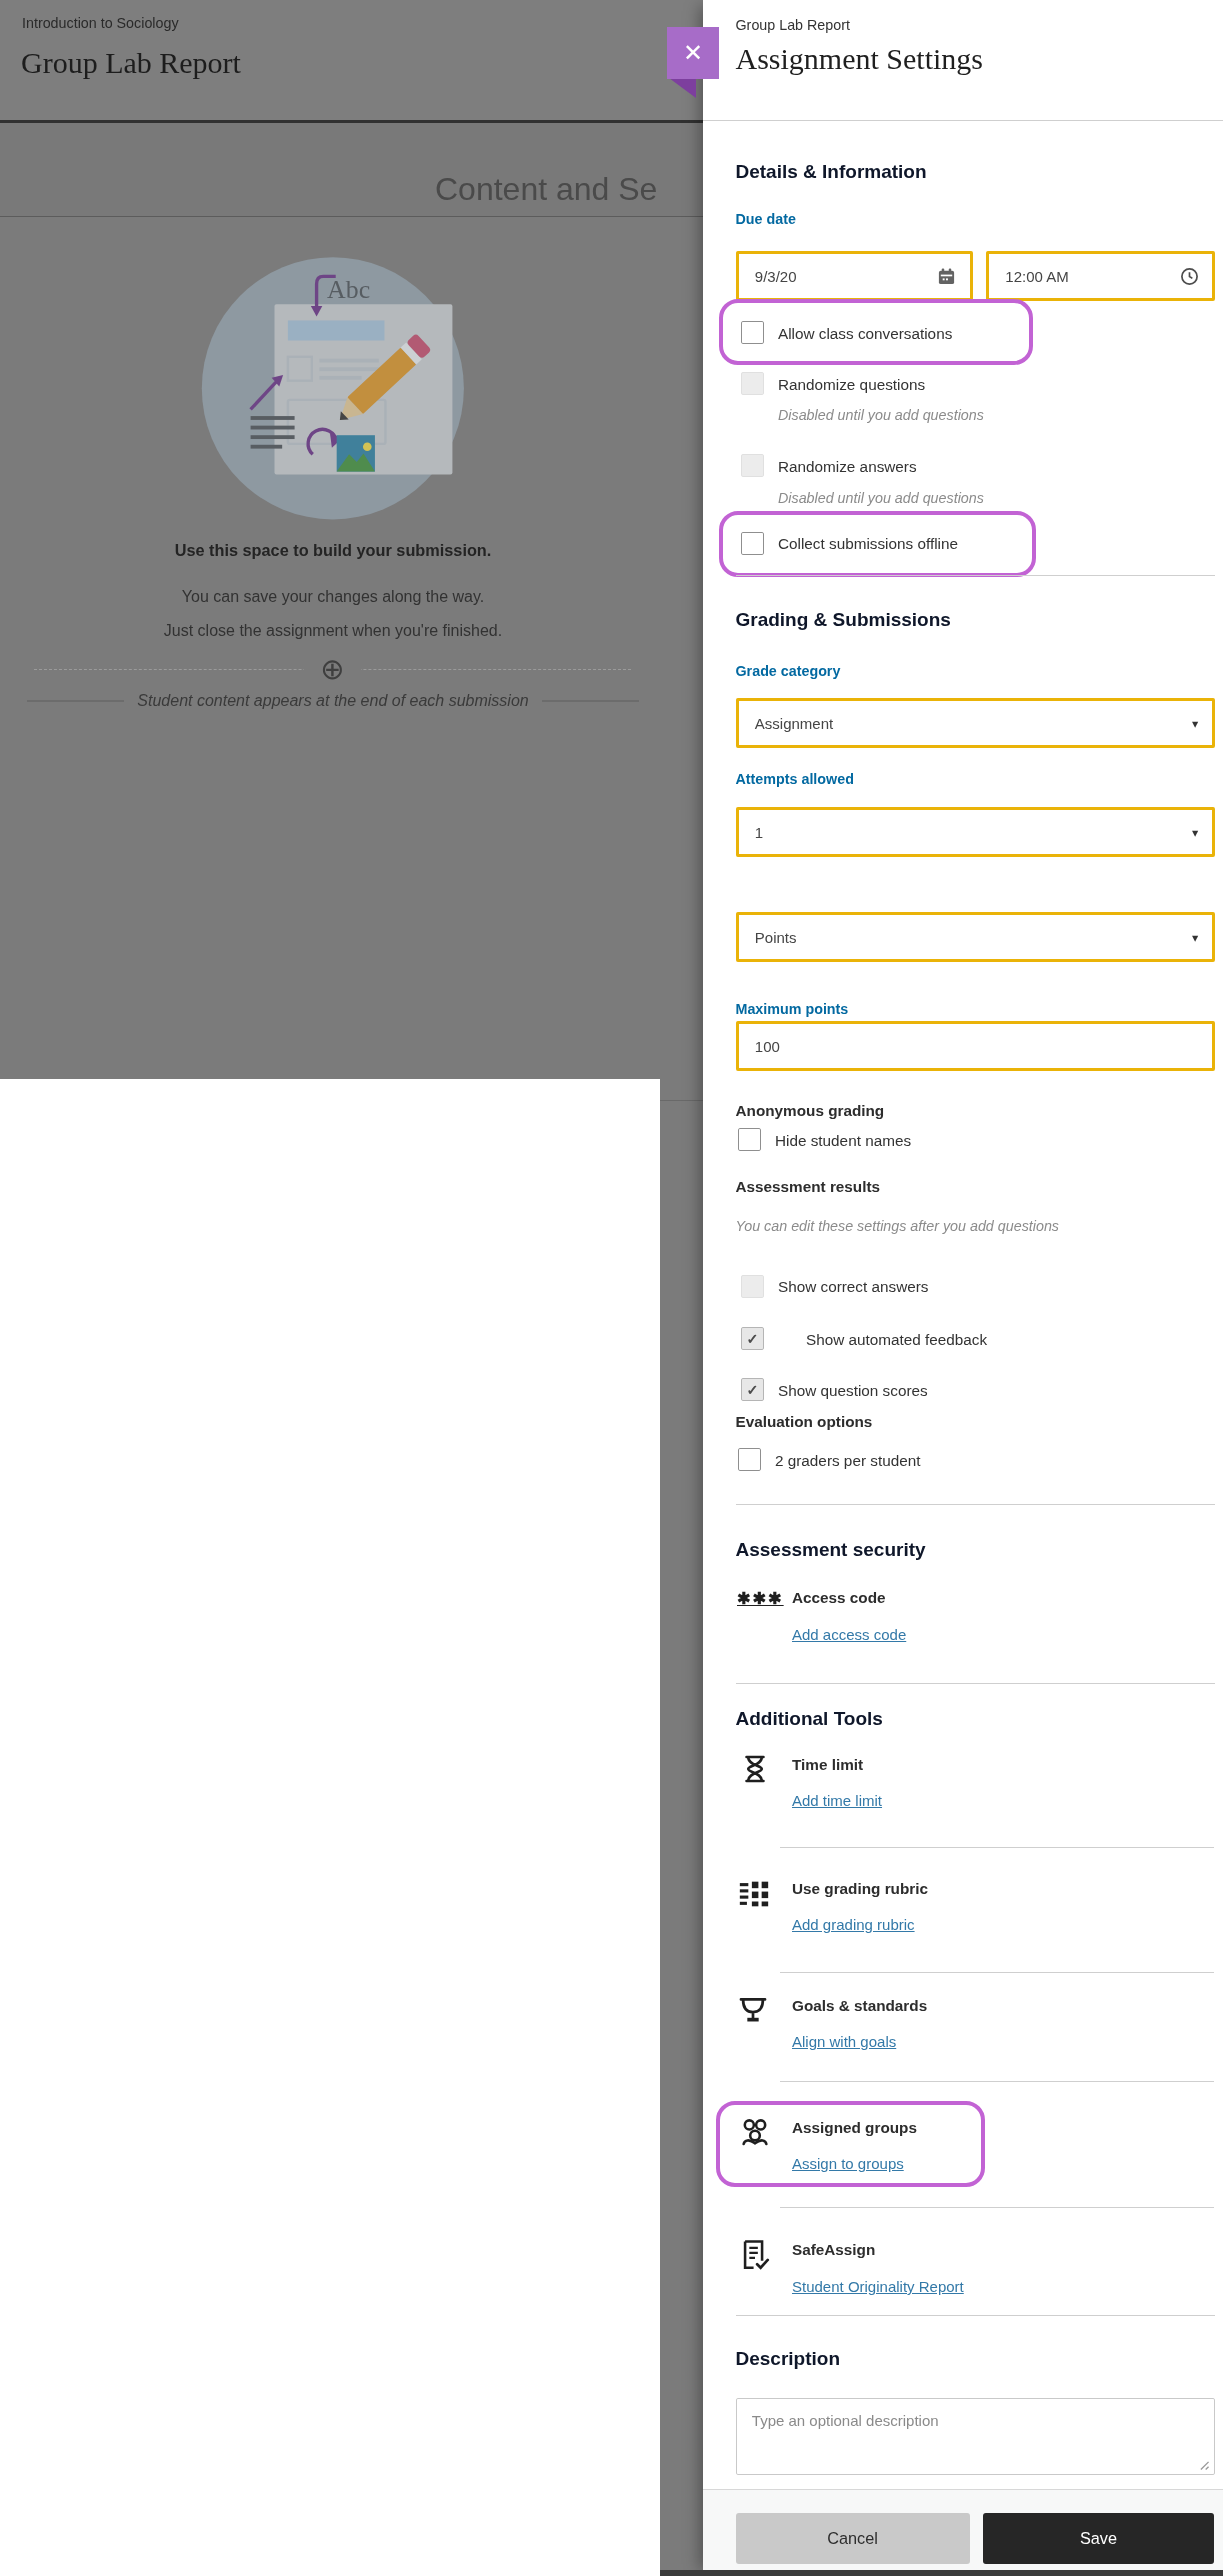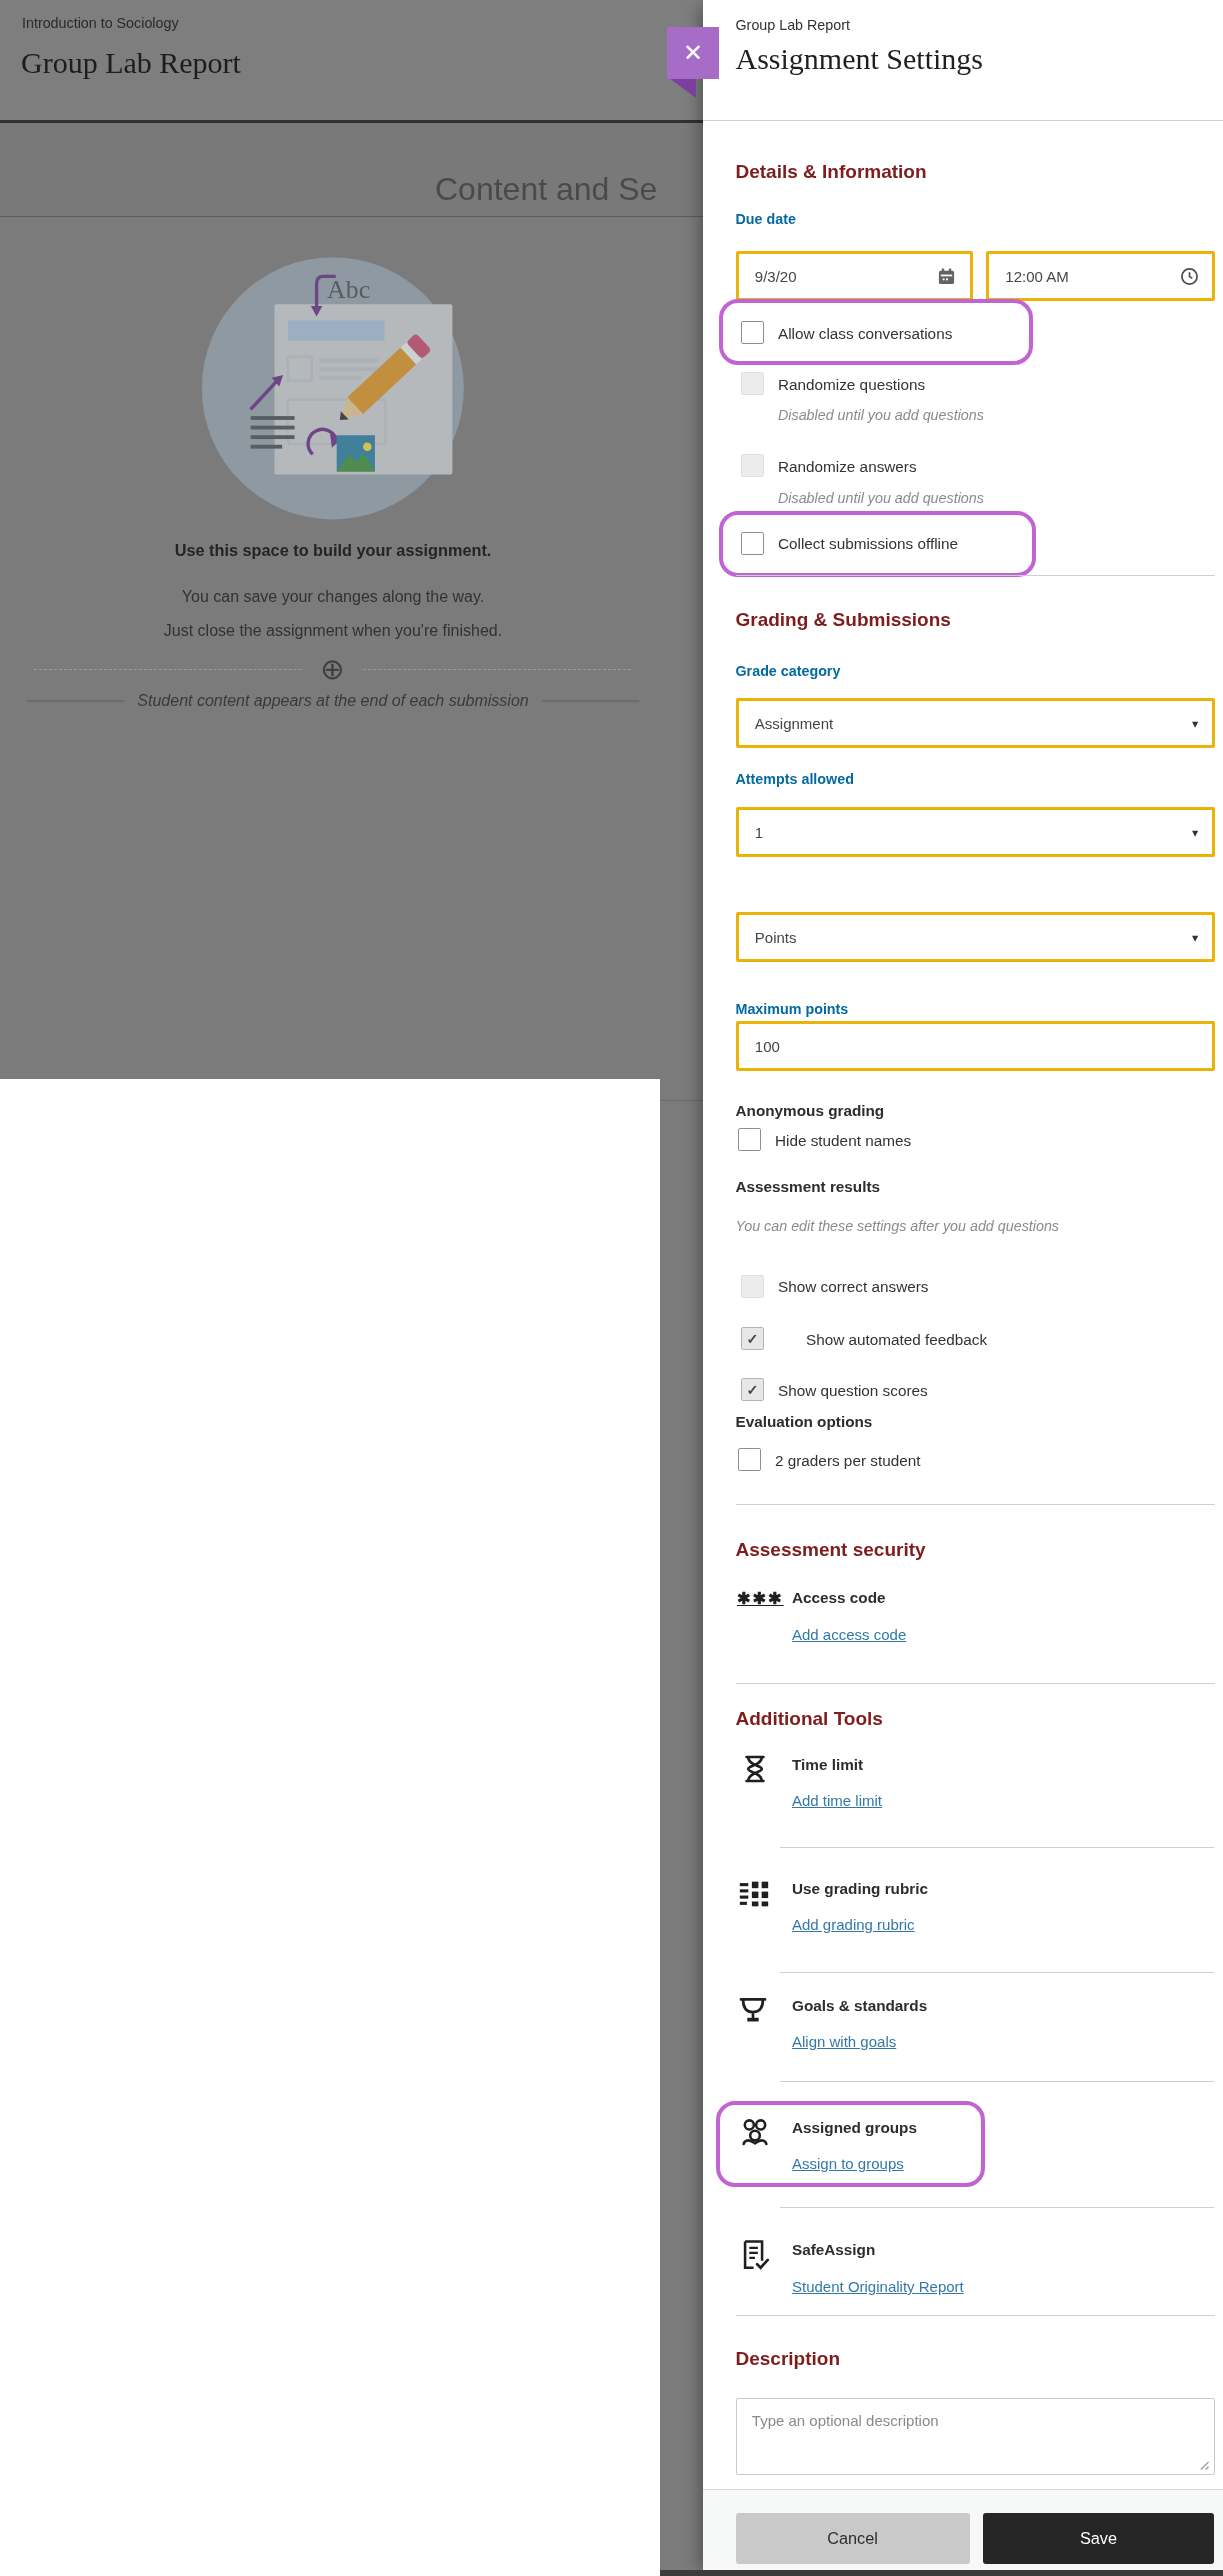--- a/index.html
+++ b/index.html
@@ -5,21 +5,21 @@
   html,body{margin:0;padding:0;}
   body{width:1224px;height:2576px;position:relative;overflow:hidden;
        font-family:"Liberation Sans",sans-serif;background:#fff;}
   .abs{position:absolute;}
   
   #backdrop{left:0;top:0;width:703px;height:2576px;background:#7b7b7b;}
   .serif{font-family:"Liberation Serif","DejaVu Serif",serif;}
   
   #panel{left:703px;top:0;width:521px;height:2576px;background:#ffffff;
          box-shadow:-8.6px 0 15.3px -5.7px rgba(0,0,0,.35);}
-  .h-section{font-size:19px;font-weight:600;color:#7f1d1d;}
+  .h-section{font-size:19px;font-weight:600;color:#0f172a;}
   .lbl{font-size:14.3px;font-weight:bold;color:#0369a1;}
   .lbl2{font-size:15.3px;font-weight:bold;color:#2d2d2d;}
   .field{box-sizing:border-box;border:3px solid #eab308;border-radius:1.9px;background:#fff;
          height:50px;display:flex;align-items:center;padding:0 13.4px 0 16.3px;font-size:15px;color:#454545;}
   .field .grow{flex:1;}
   .caret{font-size:12.4px;color:#333;}
   .divider{height:1px;background:#cfcfcf;}
   .cb{box-sizing:border-box;width:23px;height:23px;border:1px solid #8f8f8f;border-radius:1.9px;background:#fff;}
   .cb.dis{background:#ececec;border-color:#e0e0e0;}
   .cb.chk{background:#e7e7e7;border-color:#b5b5b5;color:#4c4c4c;font-size:14.3px;font-weight:bold;
@@ -77,21 +77,21 @@
     </g>
     <g transform="rotate(-43 400 170)">
       <polygon points="360,159 360,183 338,171" fill="#c9b691"></polygon>
       <polygon points="345,165 338,171 345,177" fill="#454545"></polygon>
       <rect x="360" y="159" width="76" height="24" rx="1" fill="#c28f3e"></rect>
       <rect x="436" y="159" width="8" height="24" fill="#ccd0d3"></rect>
       <rect x="444" y="159" width="14" height="24" rx="4" fill="#b25a73"></rect>
     </g>
   </svg>
 
-  <div class="abs" style="left:0;top:541px;width:666px;text-align:center;font-size:16.3px;font-weight:bold;color:#242424;">Use this space to build your assignment.</div>
+  <div class="abs" style="left:0;top:541px;width:666px;text-align:center;font-size:16.3px;font-weight:bold;color:#242424;">Use this space to build your submission.</div>
   <div class="abs" style="left:0;top:588px;width:666px;text-align:center;font-size:16px;color:#323232;">You can save your changes along the way.</div>
   <div class="abs" style="left:0;top:622px;width:666px;text-align:center;font-size:16px;color:#323232;">Just close the assignment when you're finished.</div>
 
   <div class="abs" style="left:34px;top:669px;width:597px;border-top:1.9px dashed #9b9b9b;"></div>
   <div class="abs" style="left:304px;top:654px;width:57px;height:32.5px;line-height:31px;text-align:center;background:#7b7b7b;font-size:29px;color:#3f3f3f;">
     <span>⊕</span>
   </div>
 
   <div class="abs" style="left:27px;top:692px;width:612px;display:flex;align-items:center;gap:13.4px;">
     <div style="flex:1;height:1.9px;background:#6c6c6c;"></div>

